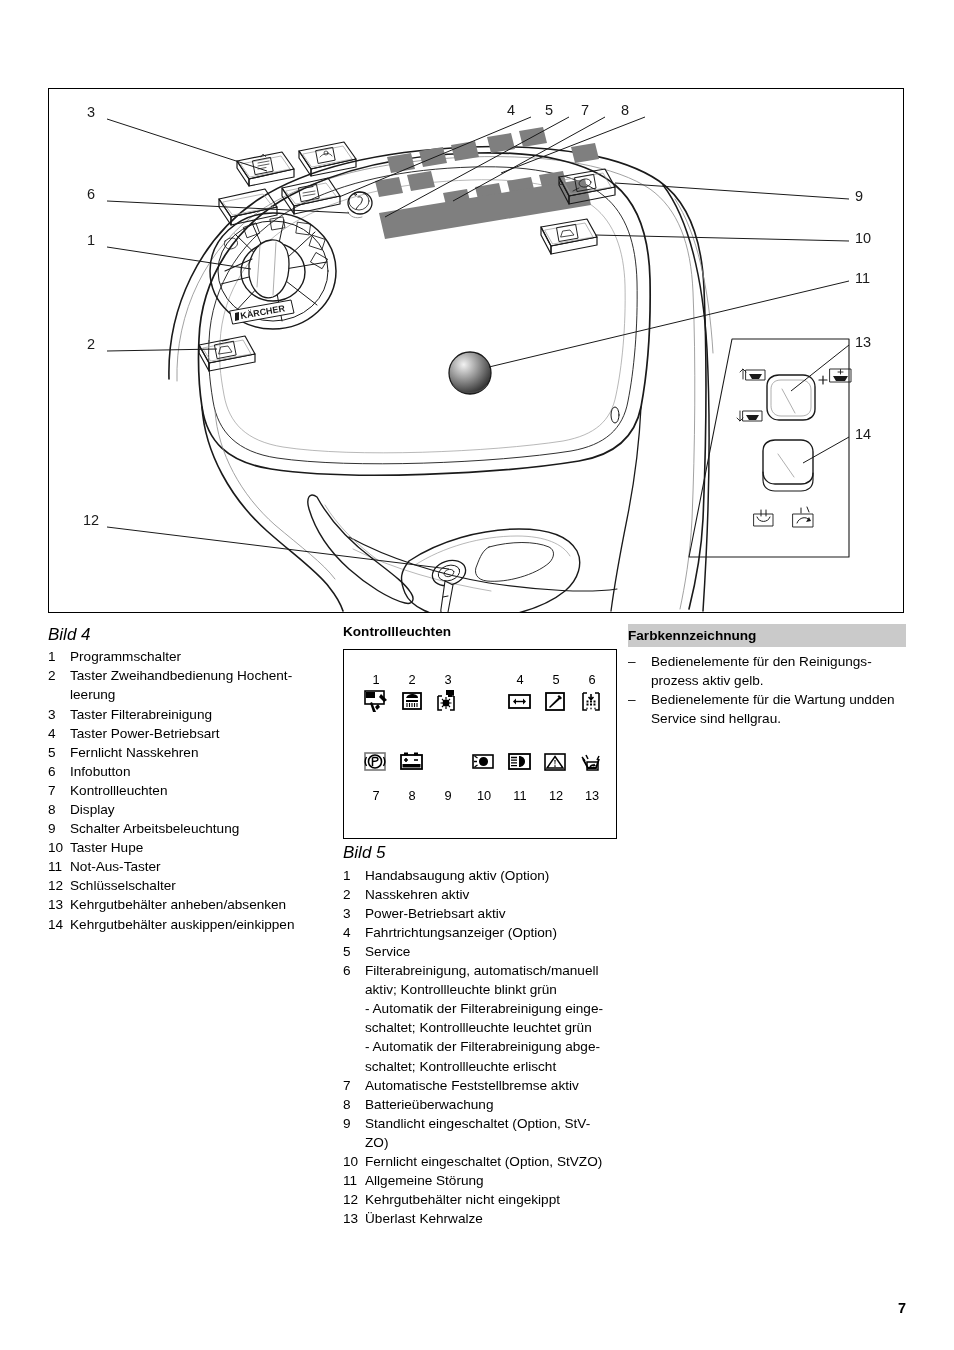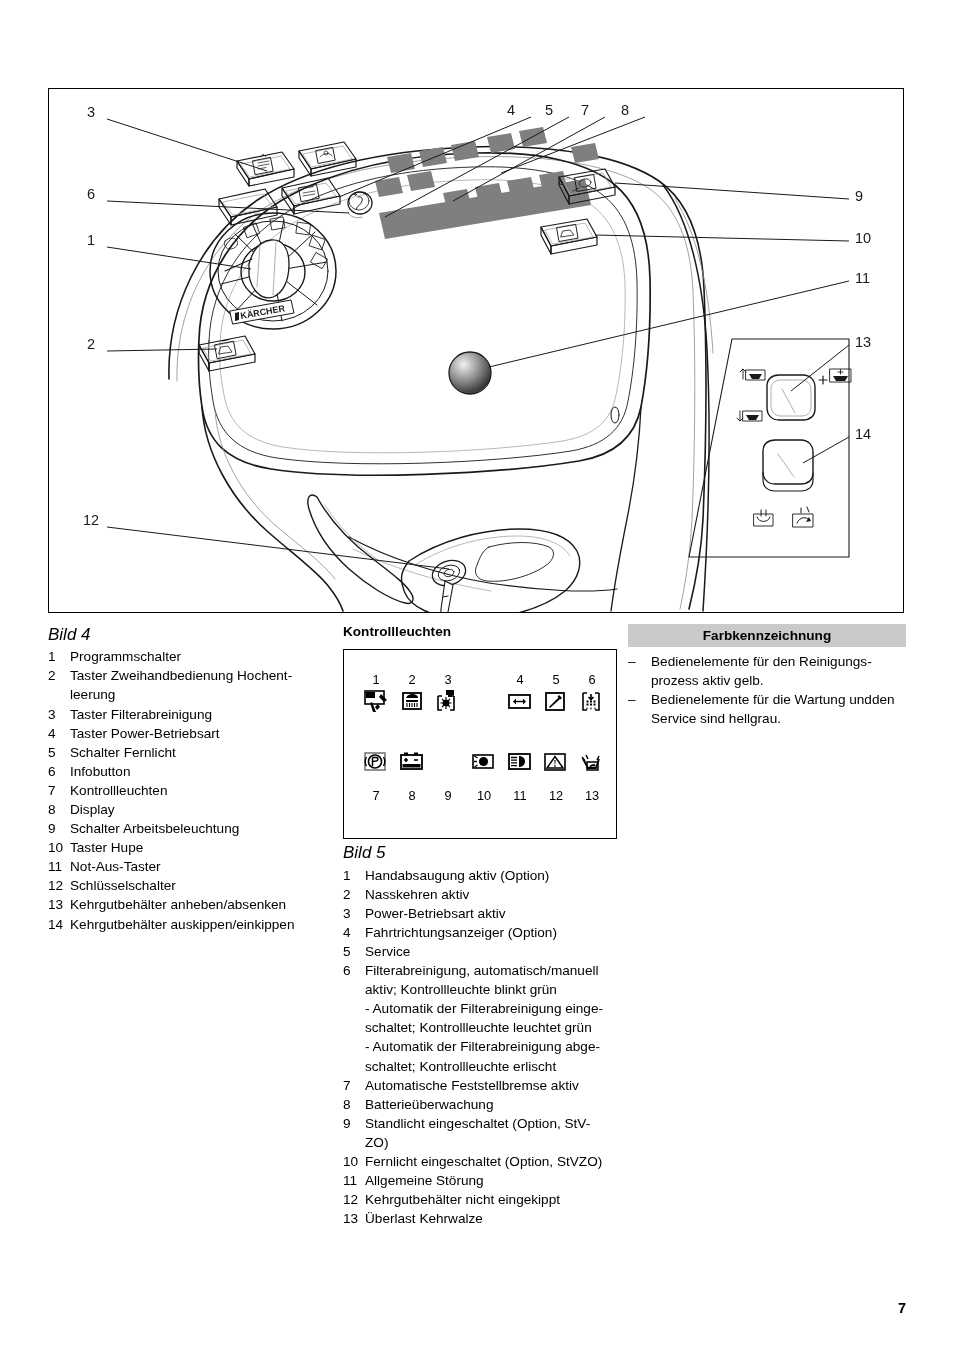--- a/index.html
+++ b/index.html
@@ -133,21 +133,21 @@
   }
   .lamp-num { line-height: 1; }
 
   
   .right-bar {
     width: 278px;
     height: 23px;
     background: #cacaca;
     display: flex;
     align-items: center;
-    justify-content: center;
+    justify-content: flex-start;
     font-size: 13.6px;
     font-weight: bold;
     margin-bottom: 5px;
   }
   .dashlist {
     list-style: none;
     margin: 0;
     padding: 0;
     font-size: 13.6px;
     line-height: 19.1px;
@@ -495,21 +495,21 @@
       <li>
           <span class="n">3</span>
           <span class="t">Taster Filterabreinigung</span>
         </li>
       <li>
           <span class="n">4</span>
           <span class="t">Taster Power-Betriebsart</span>
         </li>
       <li>
           <span class="n">5</span>
-          <span class="t">Schalter Fernlicht</span>
+          <span class="t">Fernlicht Nasskehren</span>
         </li>
       <li>
           <span class="n">6</span>
           <span class="t">Infobutton</span>
         </li>
       <li>
           <span class="n">7</span>
           <span class="t">Kontrollleuchten</span>
         </li>
       <li>

